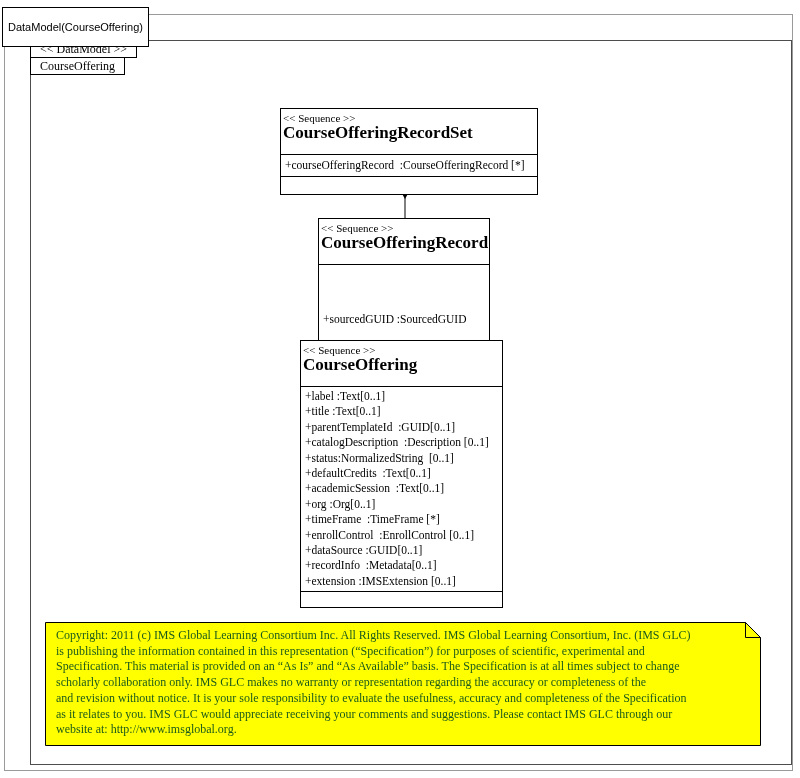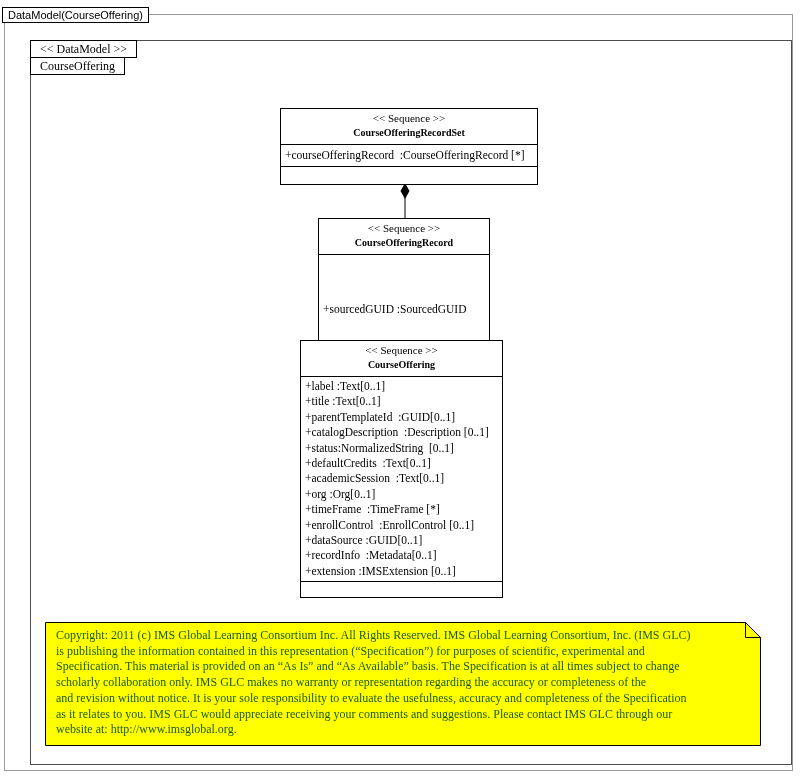--- a/index.html
+++ b/index.html
@@ -7,36 +7,36 @@
   #canvas {
     position:relative; width:800px; height:778px; background:#fff;
     font-family:"Liberation Serif", serif; color:#000; overflow:hidden;
   }
   .abs { position:absolute; }
 
   #outer-border { left:4px; top:14px; width:789px; height:757px; border:1px solid #9a9a9a; }
 
   #title-box {
     left:2px; top:7px; background:#fff; border:1px solid #000;
-    font-family:"Liberation Sans", sans-serif; font-size:11px; line-height:14px; padding:0 5px;
+    font-family:"Liberation Sans", sans-serif; font-size:11px; line-height:14px; padding:12px 5px;
     z-index:3;
   }
 
   #frame { left:30px; top:40px; width:762px; height:725px; border:1px solid #4d4d4d; }
   .frame-tab {
     background:#fff; border:1px solid #000; font-size:12px; line-height:16px;
     padding:0 9px; z-index:2;
   }
   #frame-tab-stereo { left:30px; top:40px; }
   #frame-tab-name   { left:30px; top:57px; }
 
   .uml-class { background:#fff; border:1px solid #000; z-index:1; }
-  .uml-head { border-bottom:1px solid #000; text-align:center; padding:3px 2px 4px; }
+  .uml-head { border-bottom:1px solid #000; text-align:left; padding:3px 2px 14px; }
   .uml-stereo { font-size:11px; line-height:13px; }
-  .uml-name { font-size:10px; font-weight:bold; line-height:15px; }
+  .uml-name { font-size:17px; font-weight:bold; line-height:15px; }
   .uml-attrs { border-bottom:1px solid #000; padding:2px 4px; }
   .uml-attr { font-size:11.5px; white-space:pre; overflow:hidden; }
 
   #class-1 { left:280px; top:108px; width:258px; }
   #class-1 .uml-attr { line-height:17px; }
   #class-1 .uml-empty { height:17px; }
 
   #class-2 { left:318px; top:218px; width:172px; }
   #class-2 .uml-attr { line-height:15px;margin-top:45px; }
   #class-2 .uml-empty { height:4px; }

